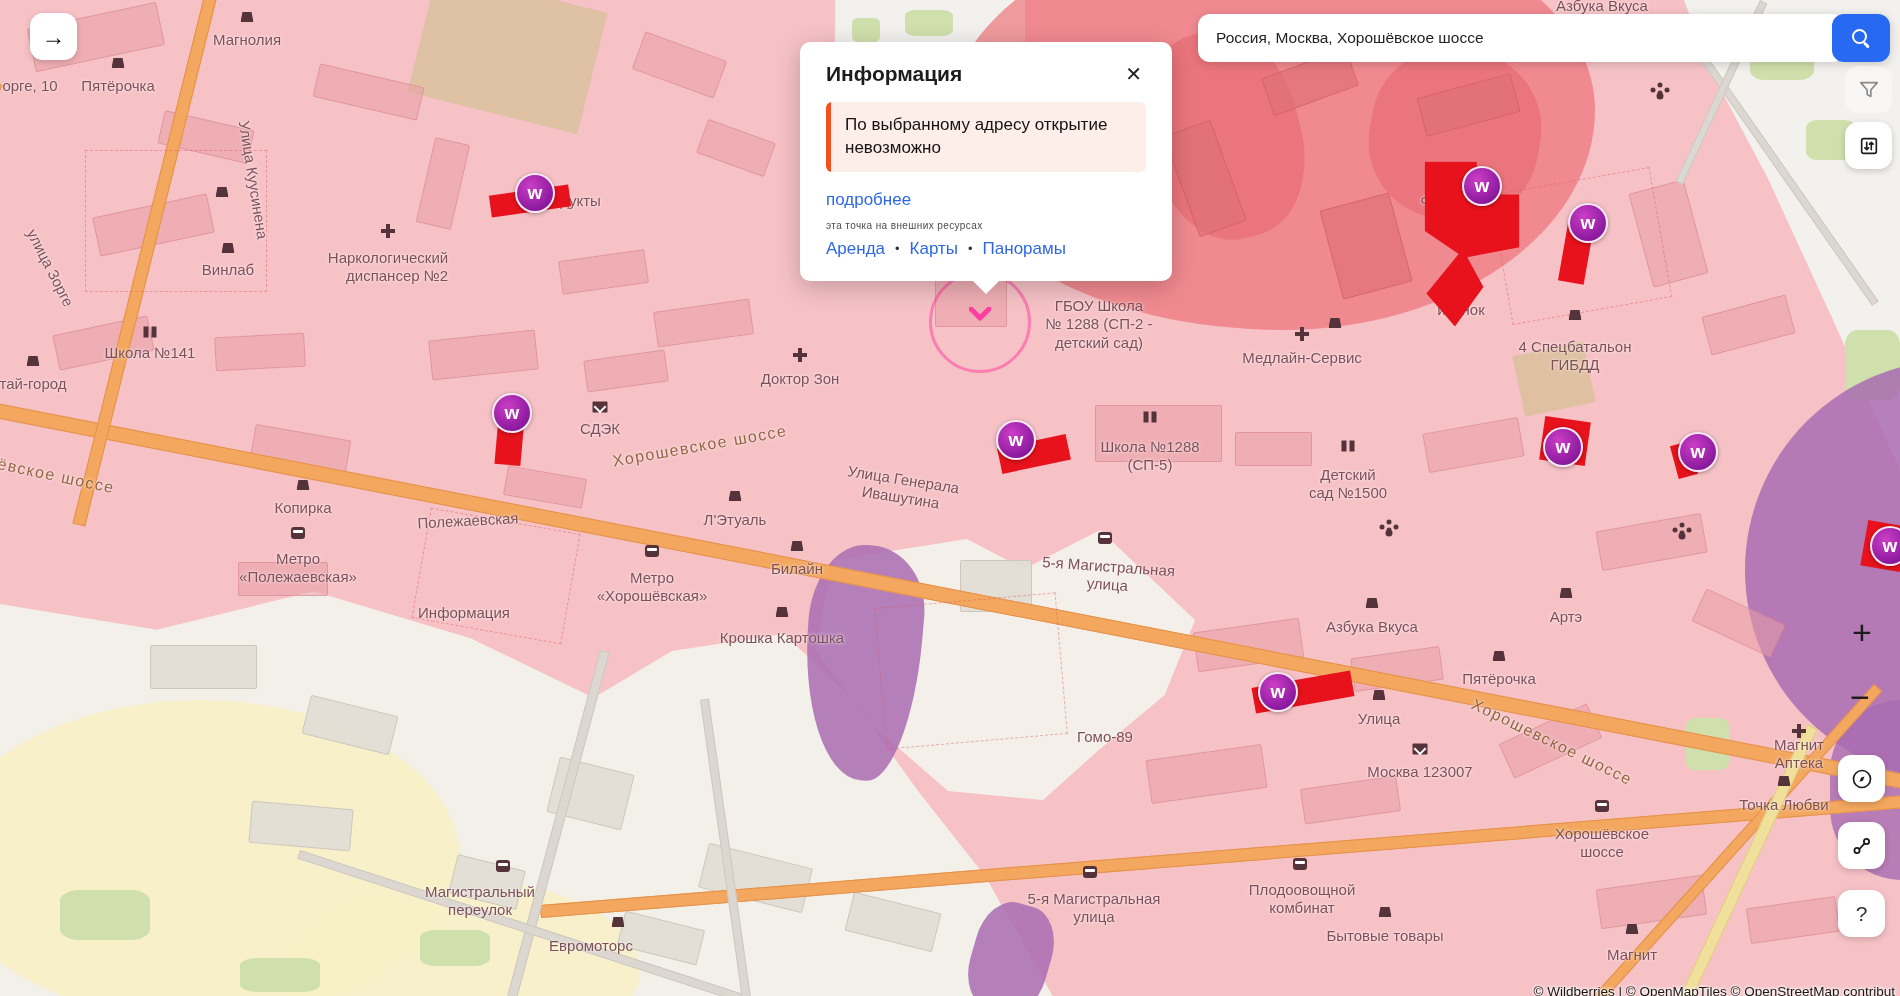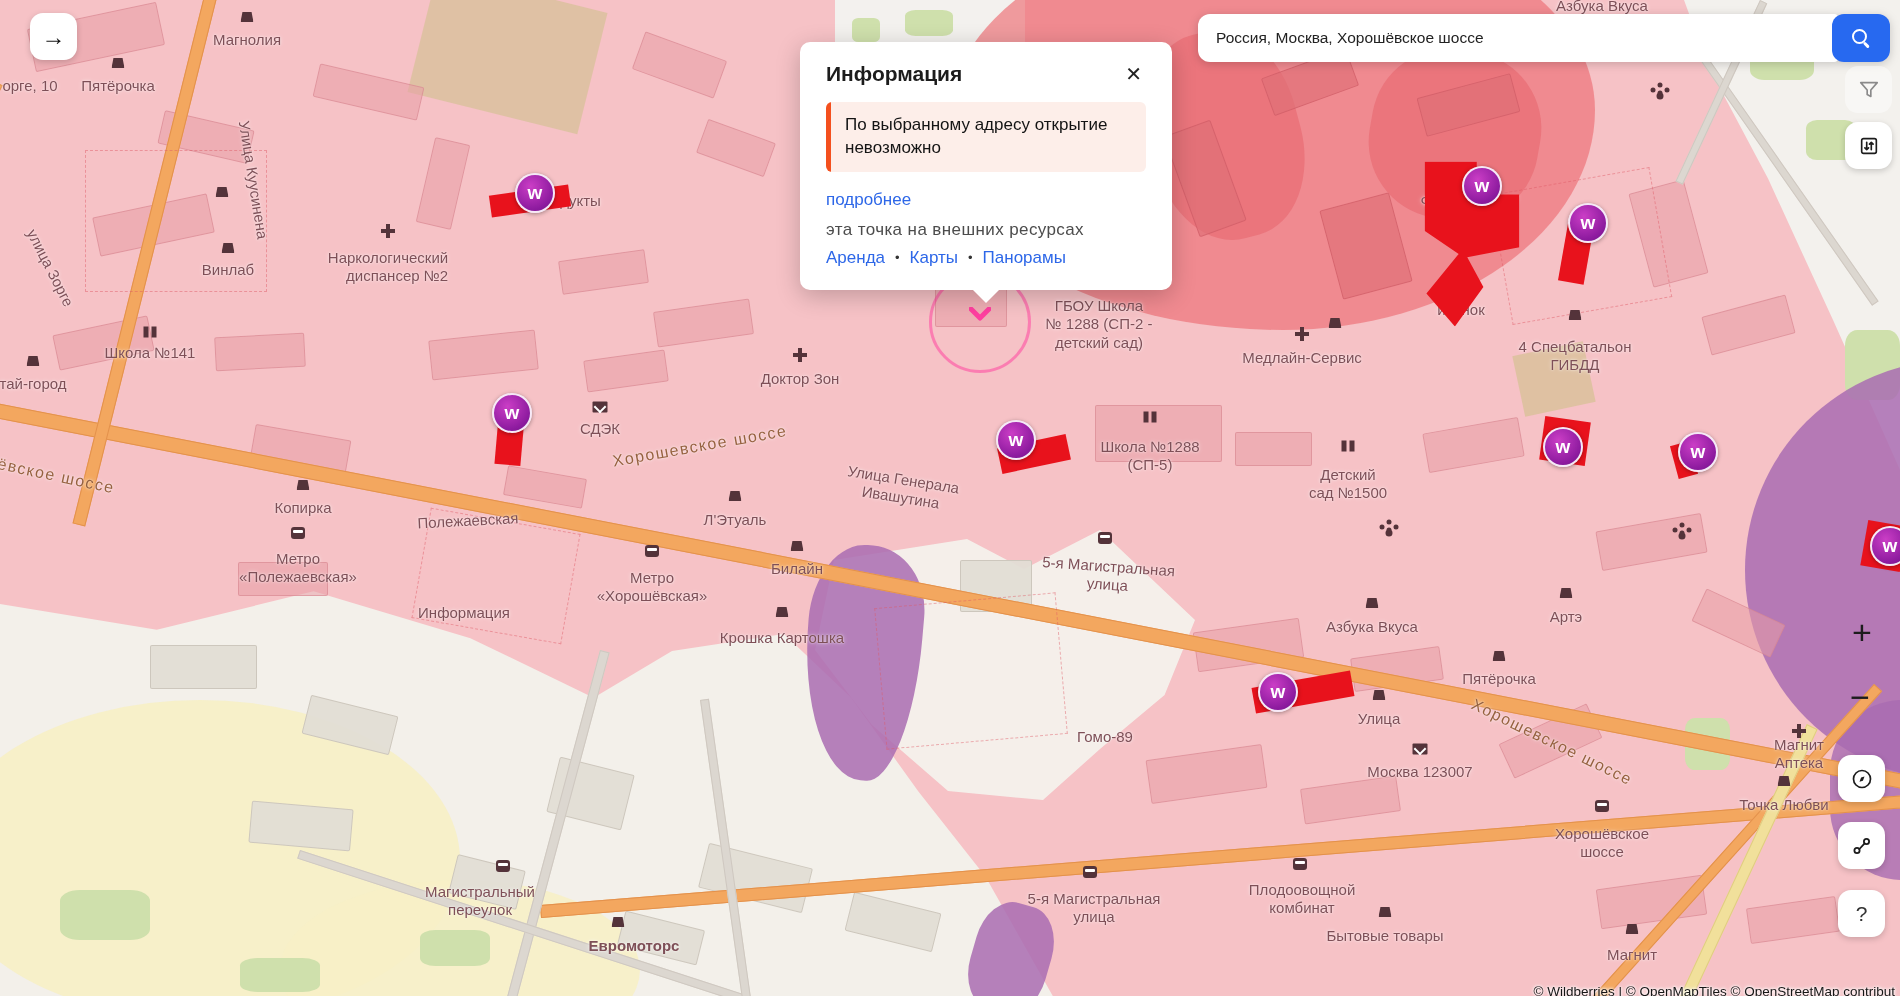--- a/index.html
+++ b/index.html
@@ -71,21 +71,21 @@
   
   .popup{position:absolute;left:800px;top:42px;width:372px;background:#fff;border-radius:10px;
     box-shadow:0 6px 24px rgba(0,0,0,.22);z-index:20;padding:20px 26px 22px 26px;box-sizing:border-box;}
   .popup-head{display:flex;justify-content:space-between;align-items:center;margin-bottom:16px;}
   .popup-title{font-size:21px;font-weight:bold;color:#1c1c1c;}
   .popup-close{border:none;background:none;font-size:20px;color:#222;cursor:pointer;padding:2px 4px;line-height:1;}
   .warn{display:flex;background:#fdeee9;border-radius:6px;overflow:hidden;margin-bottom:18px;}
   .warn .bar{width:5px;background:#f4501e;flex:none;}
   .warn span{padding:12px 14px;font-size:17px;color:#141414;line-height:1.35;}
   .blue-link{display:inline-block;color:#2d67e8;font-size:17px;text-decoration:none;cursor:pointer;}
-  .note{font-size:17px;color:#4c4c4c;margin:10px 0 8px 0;letter-spacing:.4px;}
+  .note{font-size:10px;color:#4c4c4c;margin:10px 0 8px 0;letter-spacing:.4px;}
   .links{display:flex;align-items:center;gap:10px;font-size:17px;}
   .links a{color:#2d67e8;text-decoration:none;cursor:pointer;}
   .links .dot{color:#333;font-size:13px;}
   .tail{position:absolute;left:50%;bottom:-13px;margin-left:-13px;width:26px;height:13px;background:#fff;
     clip-path:polygon(0 0,100% 0,50% 100%);}
   
   .search{position:absolute;left:1198px;top:14px;width:692px;height:48px;display:flex;z-index:20;
     filter:drop-shadow(0 2px 5px rgba(0,0,0,.18));}
   .search input{flex:1;border:none;outline:none;border-radius:12px 4px 4px 12px;padding:0 18px;
     font-size:15.5px;color:#222;font-family:"Liberation Sans",sans-serif;background:#fff;}
@@ -267,21 +267,21 @@
       <div class="maplabel" style="left: 1420px; top: 772px; transform: translate(-50%, -50%);">Москва 123007</div>
       <span class="poi i-mail" style="left: 1420px; top: 749px;"></span>
       <div class="maplabel" style="left: 1094px; top: 908px; transform: translate(-50%, -50%);">5-я Магистральная
 улица</div>
       <div class="maplabel" style="left: 1302px; top: 899px; transform: translate(-50%, -50%);">Плодоовощной
 комбинат</div>
       <div class="maplabel" style="left: 1385px; top: 936px; transform: translate(-50%, -50%);">Бытовые товары</div>
       <span class="poi i-shop" style="left: 1385px; top: 912px;"></span>
       <div class="maplabel" style="left: 480px; top: 901px; transform: translate(-50%, -50%);">Магистральный
 переулок</div>
-      <div class="maplabel" style="left: 634px; top: 946px; transform: translate(-50%, -50%); font-weight: bold;">Евромоторс</div>
+      <div class="maplabel" style="left: 591px; top: 946px; transform: translate(-50%, -50%);">Евромоторс</div>
       <span class="poi i-shop" style="left: 618px; top: 922px;"></span>
       <div class="maplabel roadlbl" style="left: 1552px; top: 742px; transform: translate(-50%, -50%) rotate(26deg);">Хорошевское шоссе</div>
       <div class="maplabel" style="left: 1602px; top: 843px; transform: translate(-50%, -50%);">Хорошёвское
 шоссе</div>
       <span class="poi i-bus" style="left: 1602px; top: 806px;"></span>
       <div class="maplabel" style="left: 1799px; top: 754px; transform: translate(-50%, -50%);">Магнит Аптека</div>
       <span class="poi i-cross" style="left: 1799px; top: 731px;"></span>
       <div class="maplabel" style="left: 1784px; top: 805px; transform: translate(-50%, -50%);">Точка Любви</div>
       <span class="poi i-shop" style="left: 1784px; top: 781px;"></span>
       <div class="maplabel" style="left: 1632px; top: 955px; transform: translate(-50%, -50%);">Магнит</div>

